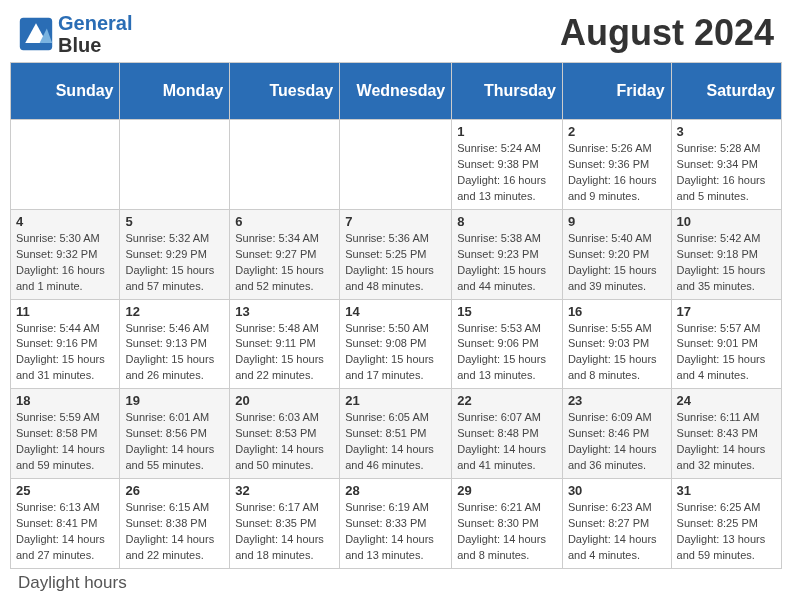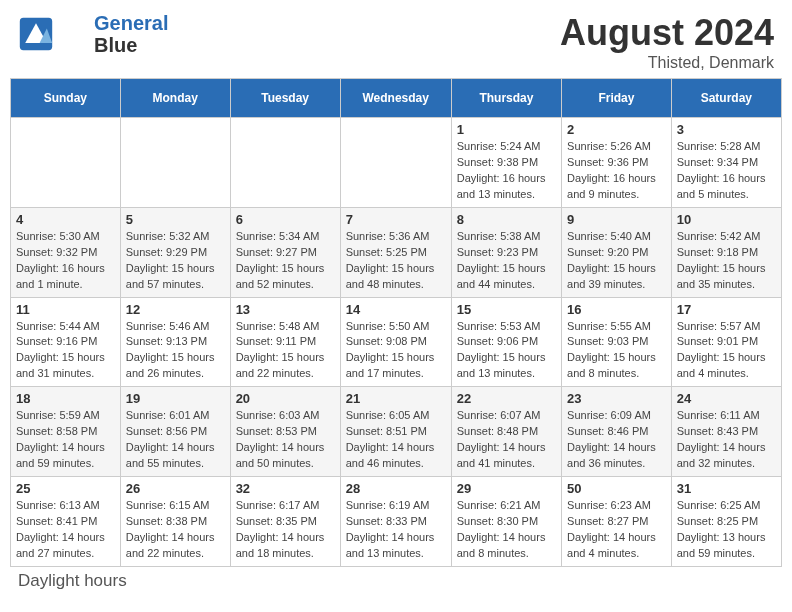--- a/index.html
+++ b/index.html
@@ -12,21 +12,20 @@
     }
     .header {
       display: flex;
       justify-content: space-between;
       align-items: flex-start;
       padding: 12px 18px 6px 18px;
     }
     .logo {
       display: flex;
       align-items: center;
-      gap: 36px;
     }
     .logo-text {
       font-size: 20px;
       font-weight: bold;
       color: #333;
       line-height: 1.1;
     }
     .logo-text span {
       color: #2a6db5;
     }
@@ -49,23 +48,23 @@
     }
     .calendar {
       width: 100%;
       border-collapse: collapse;
       font-size: 11px;
       margin: 0 0 0 0;
     }
     .calendar th {
       background-color: #2a6db5;
       color: #fff;
-      text-align: center;
-      padding: 12px 6px;
-      font-size: 12px;
+      text-align: right;
+      padding: 19px 6px;
+      font-size: 16px;
       font-weight: bold;
       border: 1px solid #ccc;
     }
     .calendar td {
       border: 1px solid #ccc;
       vertical-align: top;
       padding: 4px 5px;
       width: 113px;
       height: 80px;
       background: #fff;
@@ -108,21 +107,20 @@
         <polygon points="8,30 20,8 32,30" fill="white"></polygon>
         <polygon points="24,30 32,14 38,30" fill="#7ab3e0"></polygon>
       </svg>
       <div class="logo-text">
         <div><span>General</span></div>
         <div>Blue</div>
       </div>
     </div>
     <div class="title-block">
       <div class="main-title">August 2024</div>
-      <div class="subtitle">Thisted, Denmark</div>
     </div>
   </div>
 
   <div class="calendar-wrapper">
     <table class="calendar">
       <thead>
         <tr>
         <th>Sunday</th>
             <th>Monday</th>
             <th>Tuesday</th>
@@ -343,21 +341,21 @@
 and 13 minutes.</div>
             </td>
             <td>
               <span class="day-num">29</span>
               <div class="day-info">Sunrise: 6:21 AM
 Sunset: 8:30 PM
 Daylight: 14 hours
 and 8 minutes.</div>
             </td>
             <td>
-              <span class="day-num">50</span>
+              <span class="day-num">30</span>
               <div class="day-info">Sunrise: 6:23 AM
 Sunset: 8:27 PM
 Daylight: 14 hours
 and 4 minutes.</div>
             </td>
             <td>
               <span class="day-num">31</span>
               <div class="day-info">Sunrise: 6:25 AM
 Sunset: 8:25 PM
 Daylight: 13 hours

